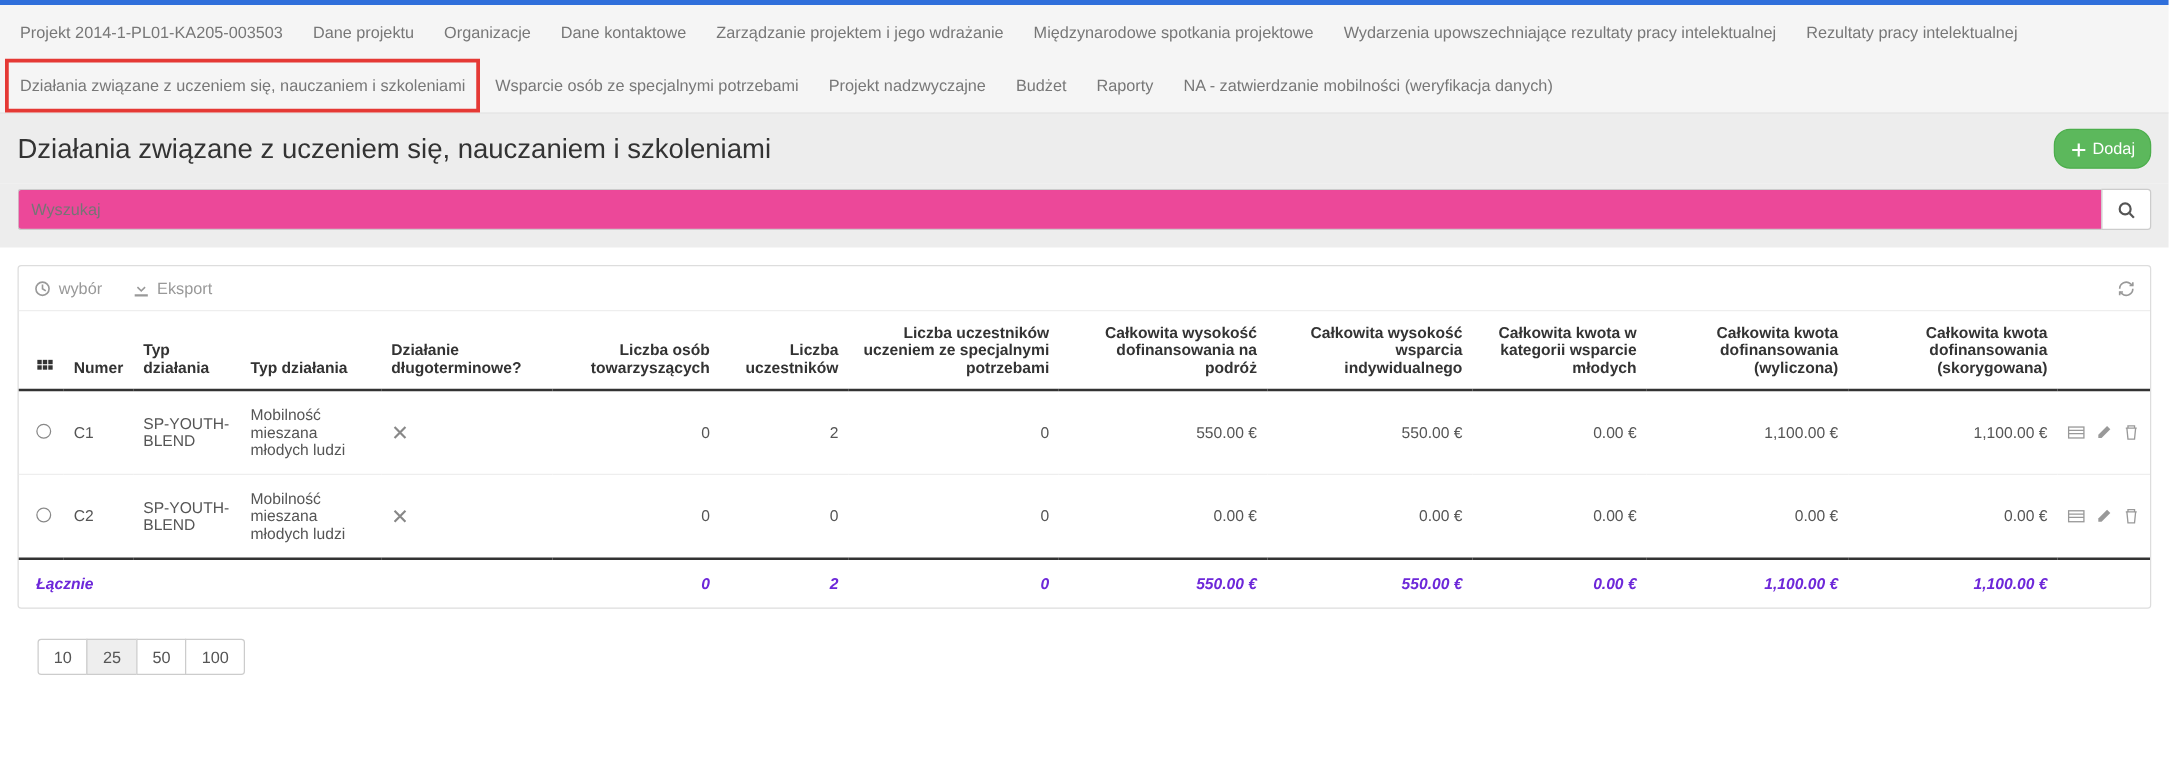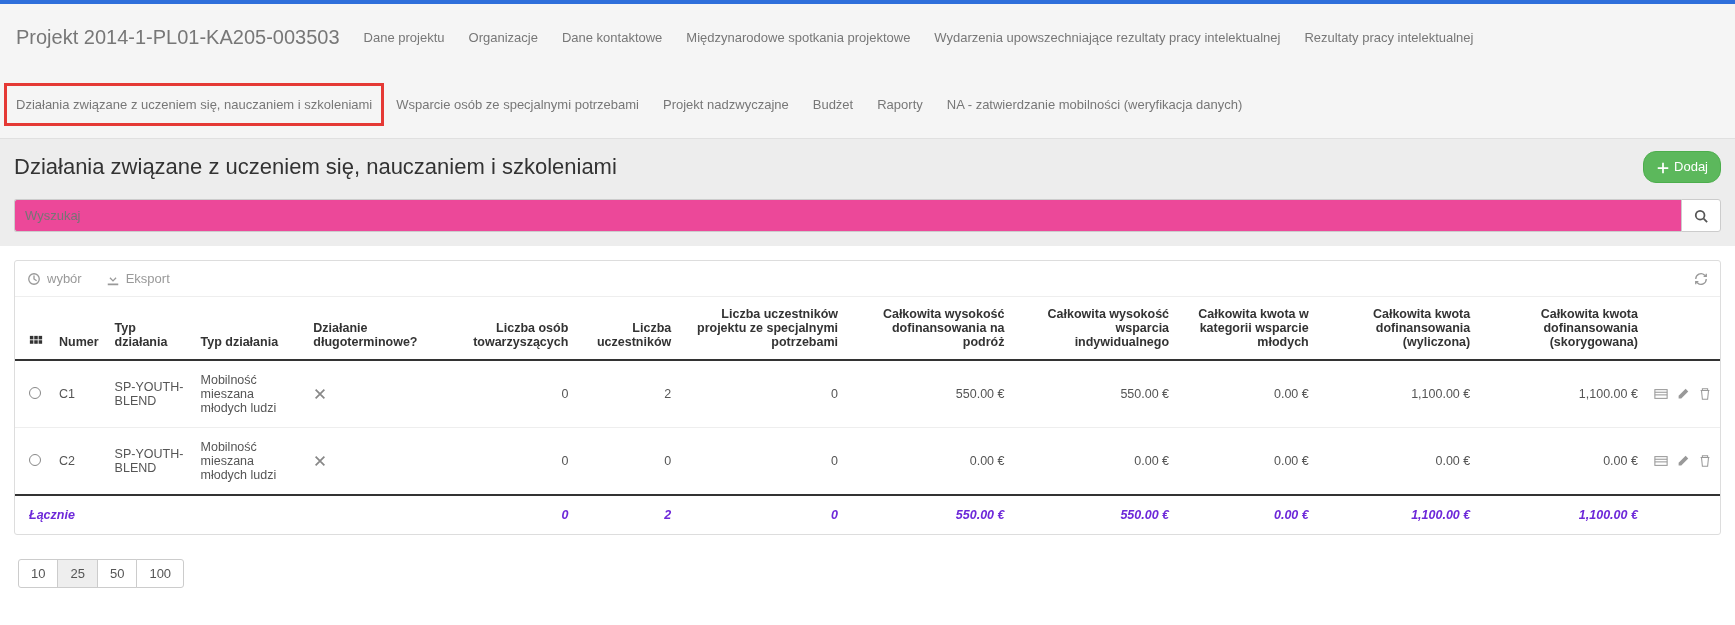--- a/index.html
+++ b/index.html
@@ -1,21 +1,21 @@
 <!DOCTYPE html>
 <html><head>
 <meta charset="utf-8">
 <style>
 *{box-sizing:border-box;margin:0;padding:0;}
 body{font-family:"Helvetica Neue",Helvetica,Arial,sans-serif;font-size:13px;color:#555;background:#fff;}
 .topbar{height:4px;background:#2f6fdb;}
 .navwrap{background:#f5f5f5;border-bottom:1px solid #e0e0e0;}
 .nav{display:flex;flex-wrap:wrap;align-items:center;padding:0 4px;}
-.nav-title{font-size:20px;color:#777;padding:12px 12px;font-weight:400;}
-.nav a{display:block;padding:26px 12px;color:#777;text-decoration:none;font-size:13px;}
+.nav-title{font-size:13px;color:#777;padding:12px 12px;font-weight:400;}
+.nav a{display:block;padding:14px 12px;color:#777;text-decoration:none;font-size:13px;}
 .nav a.active{border:3px solid #e53935;padding:11px 9px;background:#f5f5f5;}
 .header{display:flex;align-items:center;justify-content:space-between;padding:12px 14px;background:#ededed;}
 .header h1{font-size:22px;font-weight:400;color:#333;}
 .btn-add{background:#5cb85c;color:#fff;border:1px solid #4cae4c;border-radius:13px;padding:7px 12px;font-size:13px;display:flex;align-items:center;gap:4px;cursor:pointer;}
 .searchbar{display:flex;padding:4px 14px 14px;background:#ededed;}
 .searchbar input{flex:1;border:1px solid #ccc;border-right:none;border-radius:3px 0 0 3px;padding:8px 10px;font-size:13px;background:#ec4899;}
 .searchbar button{border:1px solid #ccc;border-radius:0 3px 3px 0;background:#fff;padding:0 12px;cursor:pointer;color:#555;}
 .panel{margin:14px;border:1px solid #ddd;border-radius:3px;}
 .toolbar{display:flex;align-items:center;justify-content:space-between;padding:10px 12px;border-bottom:1px solid #eee;}
 .toolbar-left{display:flex;gap:24px;}
@@ -24,37 +24,38 @@
 th{text-align:left;font-size:12.5px;color:#333;font-weight:700;padding:10px 8px;vertical-align:bottom;border-bottom:2px solid #333;}
 th.num,td.num{text-align:right;}
 td{padding:12px 8px;border-bottom:1px solid #eee;vertical-align:middle;color:#555;font-size:12.5px;}
 tr.total td{font-weight:700;font-style:italic;color:#6d28d9;border-top:2px solid #333;border-bottom:none;}
 .radio{width:12px;height:12px;border:1px solid #888;border-radius:50%;display:inline-block;}
 .xicon{color:#888;}
 .row-actions{display:flex;gap:8px;color:#999;}
 .row-actions span{cursor:pointer;}
 .pager{display:flex;padding:10px 14px;}
 .pager button{border:1px solid #ccc;background:#fff;padding:6px 12px;font-size:13px;color:#555;margin-left:-1px;cursor:pointer;}
-.pager button:first-child{border-radius:3px 0 0 3px;margin-left:4px;}
+.pager button:first-child{border-radius:3px 0 0 3px;margin-left:16px;}
 .pager button:last-child{border-radius:0 3px 3px 0;}
 .pager button.active{background:#eee;}
 svg{width:14px;height:14px;vertical-align:middle;}
 th:first-child,td:first-child{padding-left:14px;}
 </style>
 </head>
 <body>
 
 <div class="topbar"></div>
 
 <div class="navwrap">
   <div class="nav" id="nav1">
     <div class="nav-title">Projekt 2014-1-PL01-KA205-003503</div>
   <a href="#">Dane projektu</a>
       <a href="#">Organizacje</a>
       <a href="#">Dane kontaktowe</a>
+      <a href="#">Zarządzanie projektem i jego wdrażanie</a>
       <a href="#">Międzynarodowe spotkania projektowe</a>
       <a href="#">Wydarzenia upowszechniające rezultaty pracy intelektualnej</a>
       <a href="#">Rezultaty pracy intelektualnej</a>
     </div>
   <div class="nav" id="nav2">
       <a href="#" class="active">Działania związane z uczeniem się, nauczaniem i szkoleniami</a>
       <a href="#">Wsparcie osób ze specjalnymi potrzebami</a>
       <a href="#">Projekt nadzwyczajne</a>
       <a href="#">Budżet</a>
       <a href="#">Raporty</a>
@@ -121,21 +122,21 @@
                 <rect x="1" y="6" width="4" height="4"></rect>
                 <rect x="6" y="6" width="4" height="4"></rect>
                 <rect x="11" y="6" width="4" height="4"></rect>
               </svg></span></th>
           <th>Numer</th>
           <th>Typ działania</th>
           <th>Typ działania</th>
           <th>Działanie długoterminowe?</th>
           <th class="num">Liczba osób towarzyszących</th>
           <th class="num">Liczba uczestników</th>
-          <th class="num">Liczba uczestników projektu ze specjalnymi potrzebami</th>
+          <th class="num">Liczba uczestników uczeniem ze specjalnymi potrzebami</th>
           <th class="num">Całkowita wysokość dofinansowania na podróż</th>
           <th class="num">Całkowita wysokość wsparcia indywidualnego</th>
           <th class="num">Całkowita kwota w kategorii wsparcie młodych</th>
           <th class="num">Całkowita kwota dofinansowania (wyliczona)</th>
           <th class="num">Całkowita kwota dofinansowania (skorygowana)</th>
           <th></th>
         </tr>
       </thead>
     <tbody id="tbody">
         <tr>

